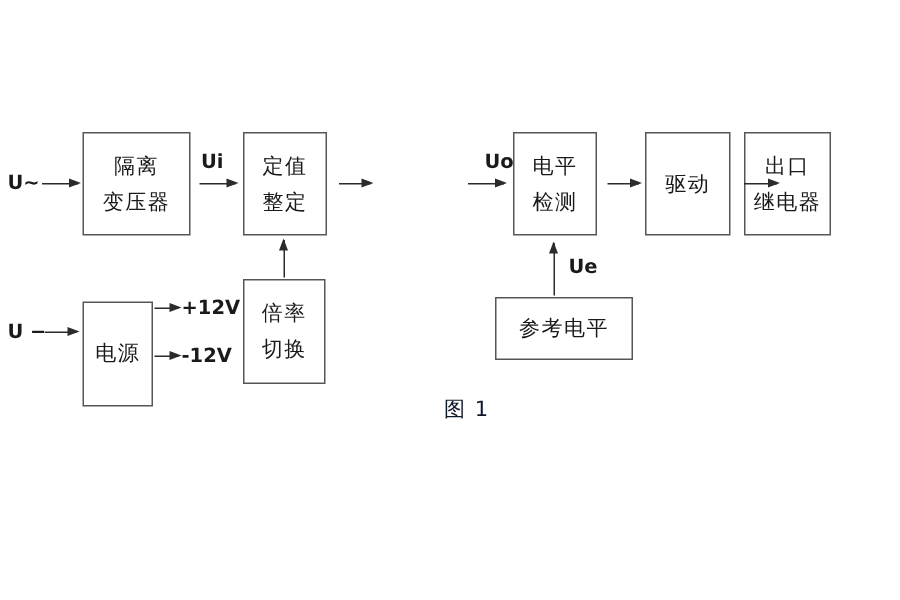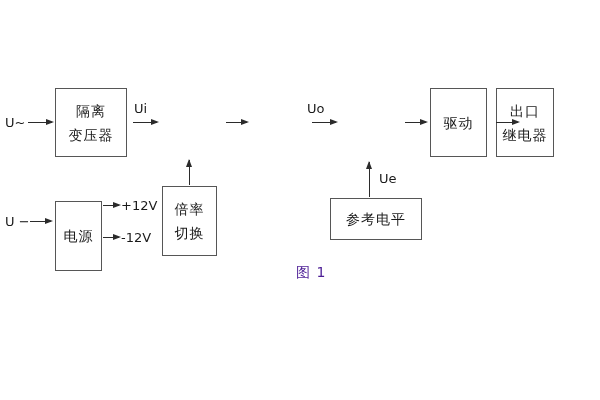--- a/index.html
+++ b/index.html
@@ -24,27 +24,27 @@
     color: #1a1a1a;
     font-size: 14px;
     letter-spacing: 1px;
     line-height: 1;
     text-align: center;
   }
   .lbl {
     position: absolute;
     color: #1a1a1a;
     font-size: 13px;
-    font-weight: 400;
+    font-weight: 700;
     line-height: 1.2;
     white-space: nowrap;
   }
   .caption {
     position: absolute;
-    color: #4c1d95;
+    color: #0f172a;
     font-size: 14px;
     letter-spacing: 1px;
     white-space: nowrap;
   }
   .h-arrow {
     position: absolute;
     height: 0;
     border-top: 1.5px solid #2b2b2b;
   }
   .h-arrow::after {
@@ -76,22 +76,30 @@
 </head>
 <body>
 
 <div id="canvas">
 
   <div class="box" style="left:55px;top:88px;width:72px;height:69px">
     <span>隔离</span>
     <span>变压器</span>
   </div>
 
+  <div class="box" style="left:162px;top:88px;width:56px;height:69px">
+    <span>定值</span>
+    <span>整定</span>
+  </div>
 
 
+  <div class="box" style="left:342px;top:88px;width:56px;height:69px">
+    <span>电平</span>
+    <span>检测</span>
+  </div>
 
   <div class="box" style="left:430px;top:88px;width:57px;height:69px">
     <span>驱动</span>
   </div>
 
   <div class="box" style="left:496px;top:88px;width:58px;height:69px">
     <span>出口</span>
     <span>继电器</span>
   </div>
 
@@ -103,21 +111,21 @@
     <span>倍率</span>
     <span>切换</span>
   </div>
 
   <div class="box" style="left:330px;top:198px;width:92px;height:42px;letter-spacing:1px">
     <span>参考电平</span>
   </div>
 
   <div class="lbl" style="left:5px;top:115px">U~</div>
   <div class="lbl" style="left:134px;top:101px">Ui</div>
-  <div class="lbl" style="left:307px;top:101px">Uo</div>
+  <div class="lbl" style="left:323px;top:101px">Uo</div>
   <div class="lbl" style="left:379px;top:171px">Ue</div>
   <div class="lbl" style="left:5px;top:214px">U −</div>
   <div class="lbl" style="left:121px;top:198px">+12V</div>
   <div class="lbl" style="left:121px;top:230px">-12V</div>
 
   <div class="h-arrow" style="left:28px;top:122px;width:24px"></div>
   <div class="h-arrow" style="left:133px;top:122px;width:24px"></div>
   <div class="h-arrow" style="left:226px;top:122px;width:21px"></div>
   <div class="h-arrow" style="left:312px;top:122px;width:24px"></div>
   <div class="h-arrow" style="left:405px;top:122px;width:21px"></div>

